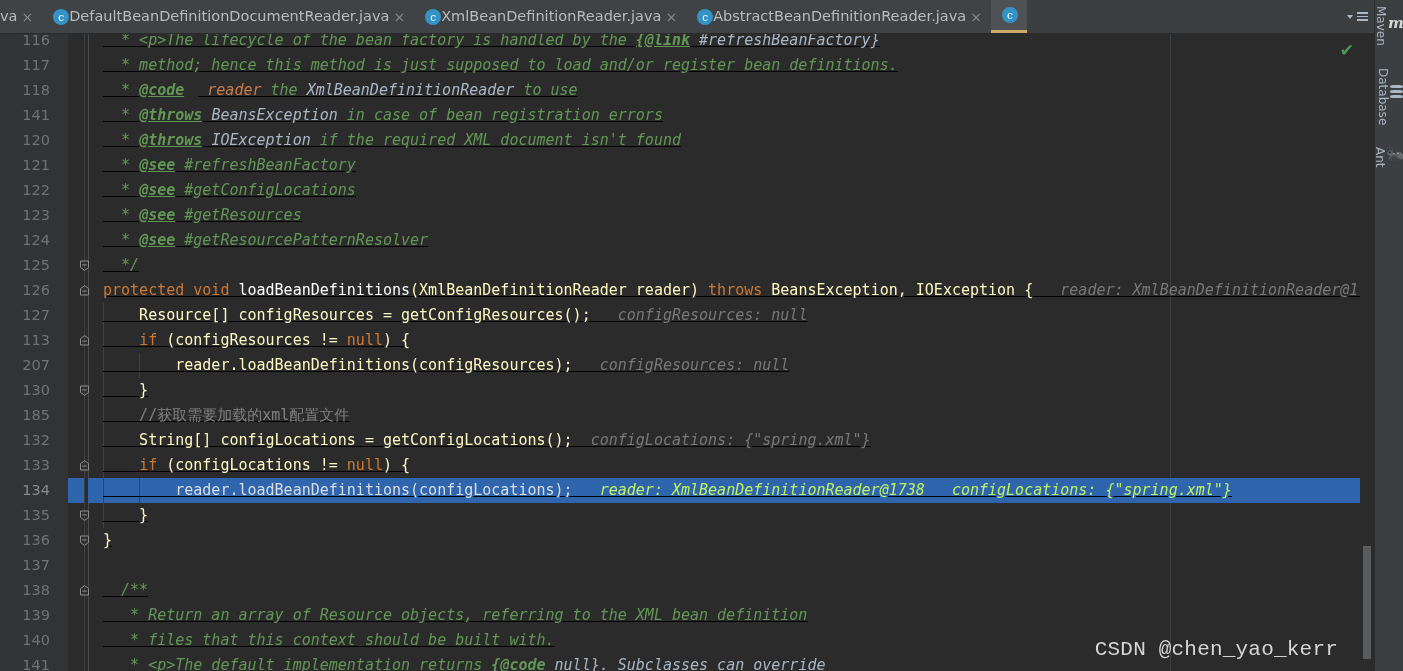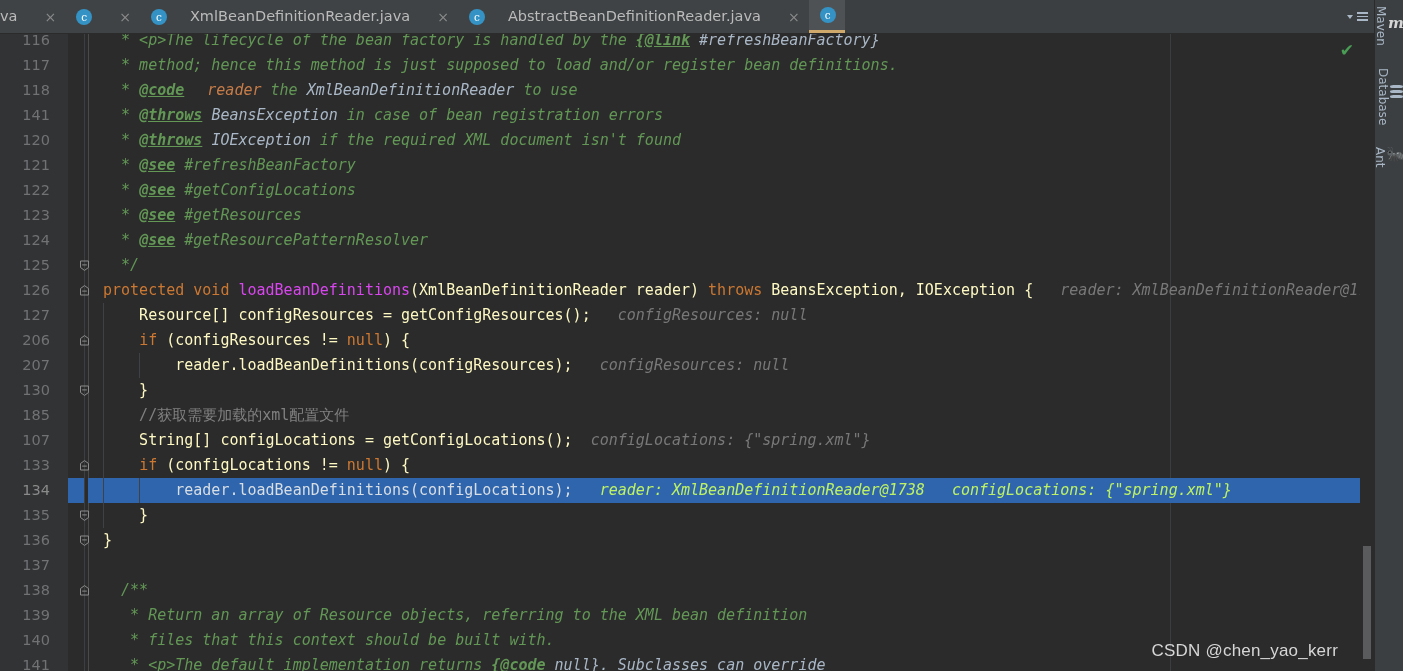--- a/index.html
+++ b/index.html
@@ -15,21 +15,21 @@
   
   .tabbar {
     position: absolute; left: 0; top: 0; width: 1374px; height: 34px;
     background: #3c3f41;
     display: flex; align-items: stretch;
     font-family: "DejaVu Sans", sans-serif;
     overflow: hidden;
     border-bottom: 1px solid #2b2b2b;
   }
   .tab {
-    display: flex; align-items: center; gap: 23px;
+    display: flex; align-items: center; gap: 0;
     padding: 0 9px 0 11px;
     font-size: 14.5px; color: #bbbbbb;
     white-space: nowrap;
     background: #4e5254;
     position: relative;
     flex: 0 0 auto;
   }
   .tab.partial { padding-left: 0; }
   .tab.active { background: #4e5254; border-bottom: 3px solid #cfa86c; }
   .tab.inactive { background: #3f4345; }
@@ -98,21 +98,21 @@
   .lines { position: absolute; left: 0; top: 0; width: 1374px; }
   .ln {
     position: relative; height: 25px; line-height: 25px;
     font-size: 15px; white-space: pre;
   }
   .ln .num {
     position: absolute; left: 0; top: 0; width: 50px;
     text-align: right; color: #717274; font-size: 14.5px;
     font-family: "DejaVu Sans", sans-serif;
   }
-  .ln .txt { position: absolute; left: 103px; top: 0; }
+  .ln .txt { position: absolute; left: 103px; top: 0; text-decoration: underline; }
 
   .ln.hl { background: #2f65ad; }
   .ln.hl .num { color: #8a8a8a; }
   .hl-band {
     position: absolute; left: 88px; top: 0; width: 1287px; height: 25px;
     background: #2f65ad;
   }
   .hl-band2 {
     position: absolute; left: 68px; top: 0; width: 16px; height: 25px;
     background: #2f65ad;
@@ -125,21 +125,21 @@
   }
   .fold svg { display: block; }
 
   
   .c-doc   { color: #629755; font-style: italic; }
   .c-tag   { color: #629755; font-style: italic; font-weight: bold; text-decoration: underline; }
   .c-param { color: #c77c48; font-style: italic; padding-left: 14px; }
   .c-docid { color: #a9b7c6; font-style: italic; }
   .c-kw    { color: #cc7832; }
   .c-ident { color: #fef9c3; }
-  .c-meth  { color: #d946ef; }
+  .c-meth  { color: #ffffff; }
   .c-cmt   { color: #808080; }
   .c-hint  { color: #787878; font-style: italic; }
   .ln.hl .c-hint { color: #bef264; }
   .ln.hl .c-ident { color: #d8dee4; }
 
   
   .iguide { position: absolute; top: 0; width: 1px; height: 25px; background: #3f4244; }
   .rmargin {
     position: absolute; left: 1170px; top: 0; width: 1px; height: 637px;
     background: #3b3e40;
@@ -155,38 +155,39 @@
   }
   .check {
     position: absolute; right: 20px; top: 6px;
     color: #499c54; font-size: 17px; font-weight: bold;
     font-family: "DejaVu Sans", sans-serif;
   }
 
   
   .watermark {
     position: absolute; right: 36px; bottom: 10px;
-    color: #d6d6d6; font-size: 17px;
-    font-family: Liberation Sans, sans-serif;
+    color: #d6d6d6; font-size: 21px;
+    font-family: Liberation Mono, monospace;
     letter-spacing: 0.2px;
   }
 </style>
 </head>
 <body>
 
 <div id="app">
 
   <div class="tabbar">
     <div class="tab inactive partial">
       <span class="tab-label">va</span>
       <span class="tab-close">×</span>
     </div>
 
     <div class="tab inactive">
       <span class="tab-ico">c</span>
+      <span class="tab-label">DefaultBeanDefinitionDocumentReader.java</span>
       <span class="tab-close">×</span>
     </div>
 
     <div class="tab inactive">
       <span class="tab-ico">c</span>
       <span class="tab-label">XmlBeanDefinitionReader.java</span>
       <span class="tab-close">×</span>
     </div>
 
     <div class="tab inactive">
@@ -243,31 +244,31 @@
         <div class="ln" style="top: 200px; position: absolute;"><span class="num">124</span><span class="txt"><span class="c-doc">  * </span><span class="c-tag">@see</span><span class="c-doc"> #getResourcePatternResolver</span></span></div>
         <div class="ln" style="top: 225px; position: absolute;"><span class="num">125</span><span class="fold"><svg width="11" height="11" viewBox="0 0 11 11">
               <path d="M1.5 1 L9.5 1 L9.5 7.5 L5.5 10.4 L1.5 7.5 Z" fill="none" stroke="#8c8c8c" stroke-width="1"></path>
               <rect x="3.2" y="4.4" width="4.6" height="1" fill="#8c8c8c"></rect>
             </svg></span><span class="txt"><span class="c-doc">  */</span></span></div>
         <div class="ln" style="top: 250px; position: absolute;"><span class="num">126</span><span class="fold"><svg width="11" height="11" viewBox="0 0 11 11">
               <path d="M1.5 3.5 L5.5 0.6 L9.5 3.5 L9.5 10 L1.5 10 Z" fill="none" stroke="#8c8c8c" stroke-width="1"></path>
               <rect x="3.2" y="5.6" width="4.6" height="1" fill="#8c8c8c"></rect>
             </svg></span><span class="txt"><span class="c-kw">protected void </span><span class="c-meth">loadBeanDefinitions</span><span class="c-ident">(XmlBeanDefinitionReader reader) </span><span class="c-kw">throws </span><span class="c-ident">BeansException, IOException {</span><span class="c-hint">   reader: XmlBeanDefinitionReader@17</span></span></div>
         <div class="ln" style="top: 275px; position: absolute;"><span class="num">127</span><div class="iguide" style="left: 103px;"></div><span class="txt"><span class="c-ident">    Resource[] configResources = </span><span class="c-ident">getConfigResources</span><span class="c-ident">();</span><span class="c-hint">   configResources: null</span></span></div>
-        <div class="ln" style="top: 300px; position: absolute;"><span class="num">206</span><span class="fold"><svg width="11" height="11" viewBox="0 0 11 11">
+        <div class="ln" style="top: 300px; position: absolute;"><span class="num">113</span><span class="fold"><svg width="11" height="11" viewBox="0 0 11 11">
               <path d="M1.5 3.5 L5.5 0.6 L9.5 3.5 L9.5 10 L1.5 10 Z" fill="none" stroke="#8c8c8c" stroke-width="1"></path>
               <rect x="3.2" y="5.6" width="4.6" height="1" fill="#8c8c8c"></rect>
             </svg></span><div class="iguide" style="left: 103px;"></div><span class="txt"><span class="c-ident">    </span><span class="c-kw">if </span><span class="c-ident">(configResources != </span><span class="c-kw">null</span><span class="c-ident">) {</span></span></div>
         <div class="ln" style="top: 325px; position: absolute;"><span class="num">207</span><div class="iguide" style="left: 103px;"></div><div class="iguide" style="left: 139.08px;"></div><span class="txt"><span class="c-ident">        reader.loadBeanDefinitions(configResources);</span><span class="c-hint">   configResources: null</span></span></div>
         <div class="ln" style="top: 350px; position: absolute;"><span class="num">130</span><span class="fold"><svg width="11" height="11" viewBox="0 0 11 11">
               <path d="M1.5 1 L9.5 1 L9.5 7.5 L5.5 10.4 L1.5 7.5 Z" fill="none" stroke="#8c8c8c" stroke-width="1"></path>
               <rect x="3.2" y="4.4" width="4.6" height="1" fill="#8c8c8c"></rect>
             </svg></span><div class="iguide" style="left: 103px;"></div><span class="txt"><span class="c-ident">    }</span></span></div>
         <div class="ln" style="top: 375px; position: absolute;"><span class="num">185</span><div class="iguide" style="left: 103px;"></div><span class="txt"><span class="c-cmt">    //获取需要加载的xml配置文件</span></span></div>
-        <div class="ln" style="top: 400px; position: absolute;"><span class="num">107</span><div class="iguide" style="left: 103px;"></div><span class="txt"><span class="c-ident">    String[] configLocations = getConfigLocations();</span><span class="c-hint">  configLocations: {"spring.xml"}</span></span></div>
+        <div class="ln" style="top: 400px; position: absolute;"><span class="num">132</span><div class="iguide" style="left: 103px;"></div><span class="txt"><span class="c-ident">    String[] configLocations = getConfigLocations();</span><span class="c-hint">  configLocations: {"spring.xml"}</span></span></div>
         <div class="ln" style="top: 425px; position: absolute;"><span class="num">133</span><span class="fold"><svg width="11" height="11" viewBox="0 0 11 11">
               <path d="M1.5 3.5 L5.5 0.6 L9.5 3.5 L9.5 10 L1.5 10 Z" fill="none" stroke="#8c8c8c" stroke-width="1"></path>
               <rect x="3.2" y="5.6" width="4.6" height="1" fill="#8c8c8c"></rect>
             </svg></span><div class="iguide" style="left: 103px;"></div><span class="txt"><span class="c-ident">    </span><span class="c-kw">if </span><span class="c-ident">(configLocations != </span><span class="c-kw">null</span><span class="c-ident">) {</span></span></div>
         <div class="ln hl" style="top: 450px; position: absolute;"><div class="hl-band2"></div><div class="hl-band"></div><span class="num">134</span><div class="iguide" style="left: 103px;"></div><div class="iguide" style="left: 139.08px;"></div><span class="txt"><span class="c-ident">        reader.loadBeanDefinitions(configLocations);</span><span class="c-hint">   reader: XmlBeanDefinitionReader@1738   configLocations: {"spring.xml"}</span></span></div>
         <div class="ln" style="top: 475px; position: absolute;"><span class="num">135</span><span class="fold"><svg width="11" height="11" viewBox="0 0 11 11">
               <path d="M1.5 1 L9.5 1 L9.5 7.5 L5.5 10.4 L1.5 7.5 Z" fill="none" stroke="#8c8c8c" stroke-width="1"></path>
               <rect x="3.2" y="4.4" width="4.6" height="1" fill="#8c8c8c"></rect>
             </svg></span><div class="iguide" style="left: 103px;"></div><span class="txt"><span class="c-ident">    }</span></span></div>
         <div class="ln" style="top: 500px; position: absolute;"><span class="num">136</span><span class="fold"><svg width="11" height="11" viewBox="0 0 11 11">

